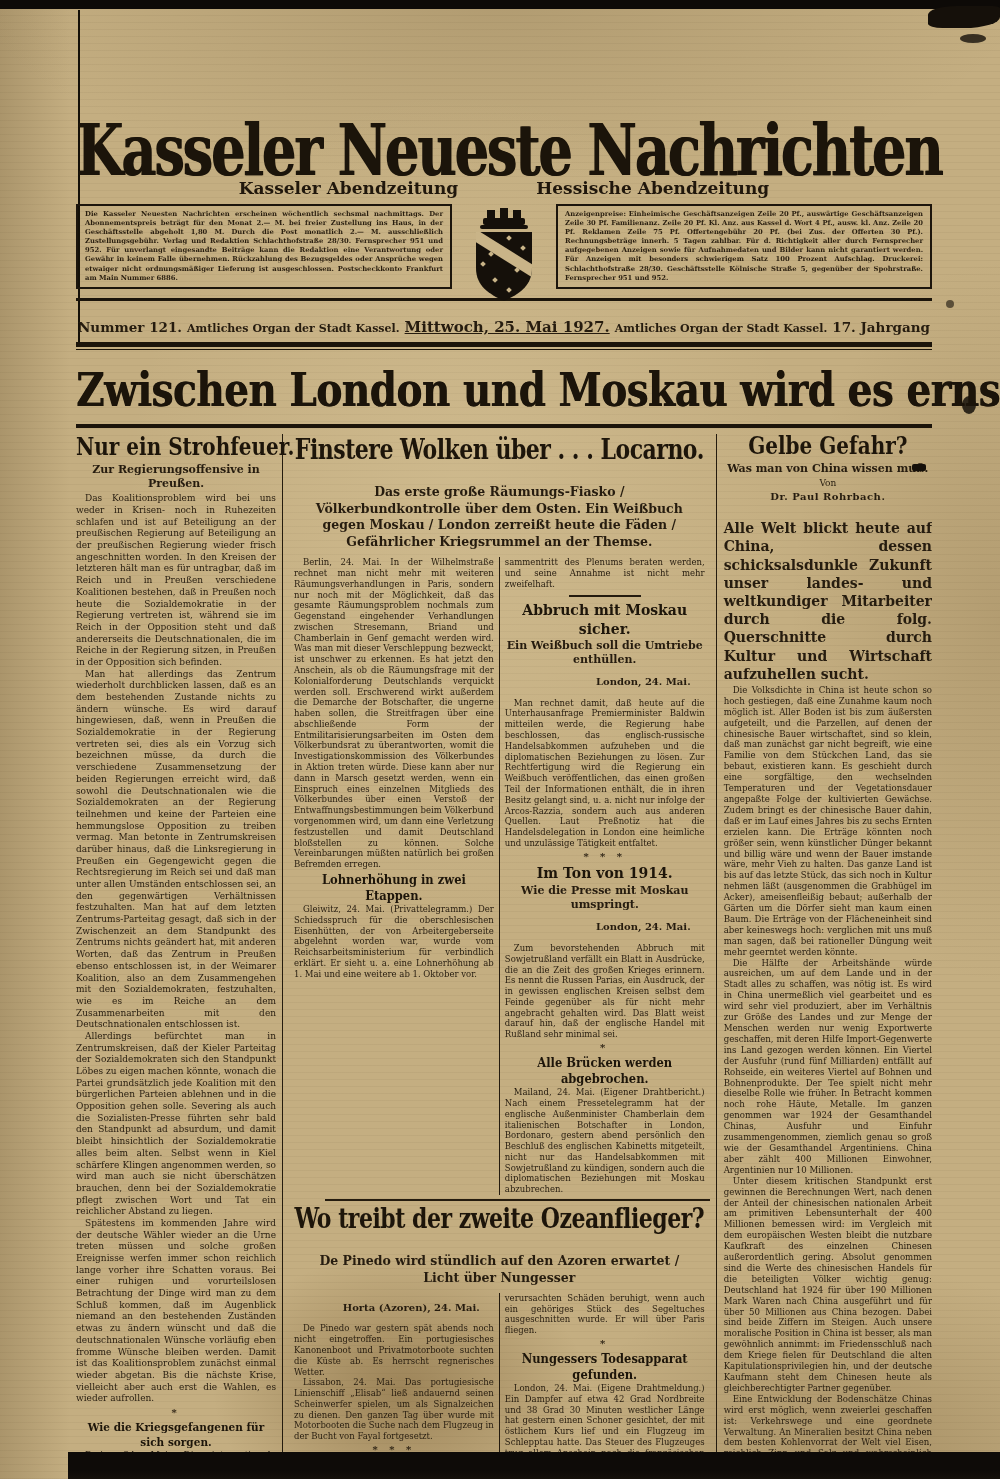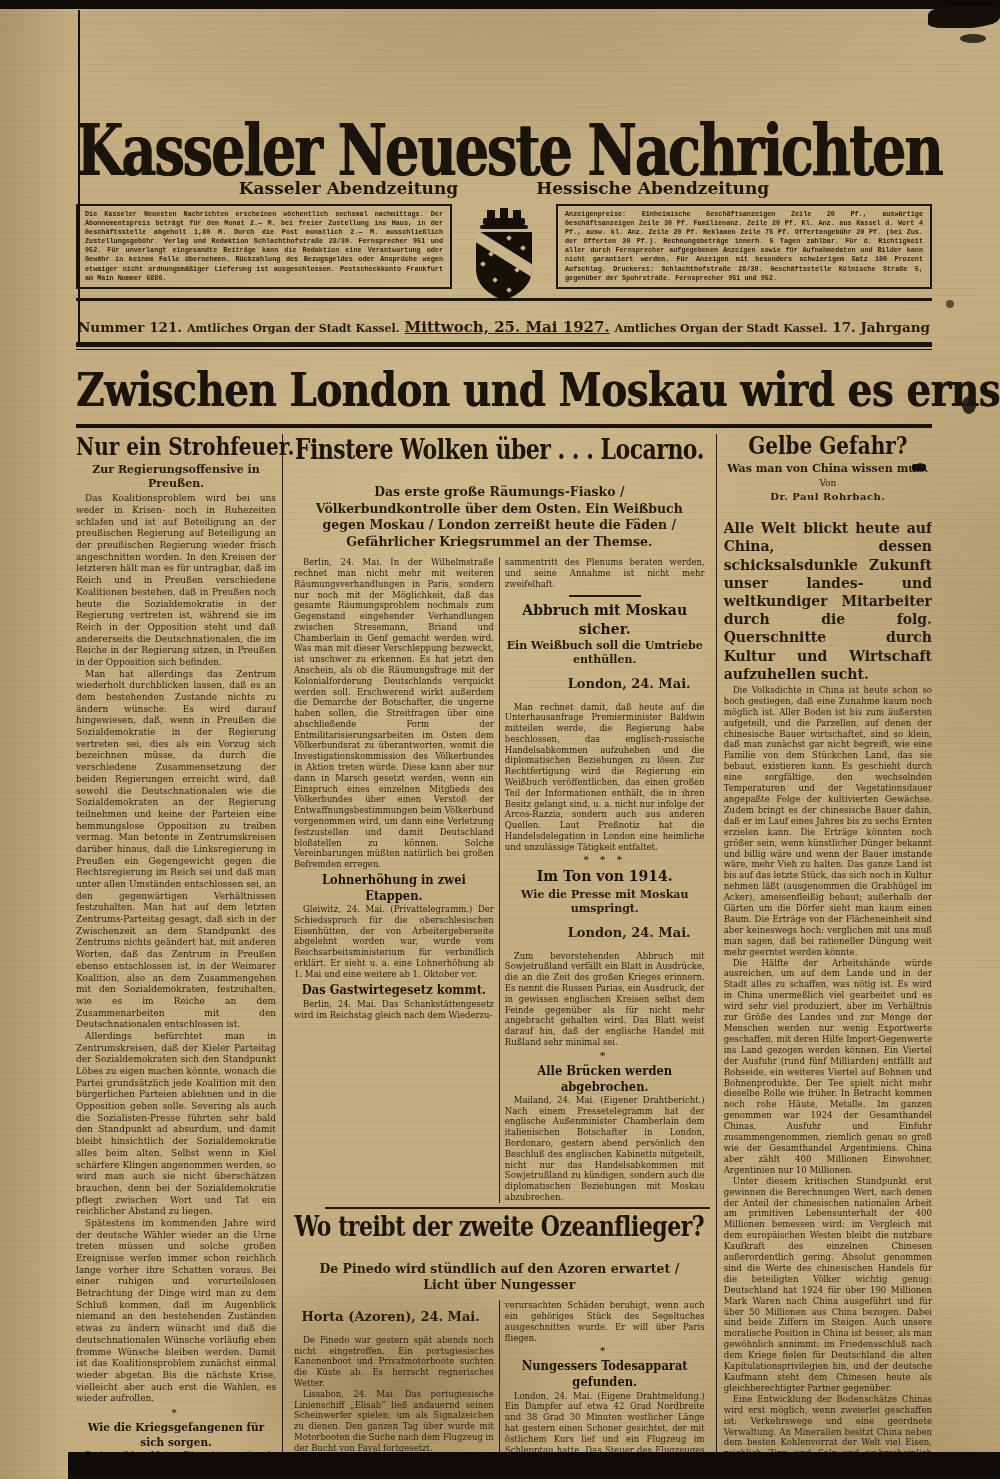--- a/index.html
+++ b/index.html
@@ -22,21 +22,21 @@
   .smudge{position:absolute;background:#15100a;border-radius:50%;}
   #content{position:absolute;left:76px;top:10px;width:856px;}
   
   .mast-title{margin:0;padding-top:74px;text-align:center;font-weight:700;font-size:54px;
     letter-spacing:-2px;transform:scaleY(1.32);transform-origin:top;color:#1b140a;
     text-shadow:1px 0 0 #1b140a;white-space:nowrap;}
   .editions{display:flex;justify-content:center;gap:78px;margin-top:30px;
     font-weight:700;font-size:17px;color:#20170c;}
   .imprints{display:flex;gap:104px;margin-top:6px;}
   .imprint{flex:1;border:2px solid #1c150c;padding:4px 7px;font-size:6.8px;line-height:1.34;
-    text-align:justify;font-weight:700;color:#2a1f10;font-family:Liberation Mono, monospace;}
+    text-align:justify;font-weight:700;color:#2a1f10;}
   #crest{position:absolute;left:50%;transform:translateX(-50%);top:196px;width:82px;height:110px;}
   
   .strip{margin-top:9px;border-top:3px solid #1b140a;}
   .strip-row{display:flex;justify-content:space-between;align-items:baseline;padding:17px 2px 6px;}
   .strip-row .num,.strip-row .vol{font-weight:700;font-size:13.5px;}
   .strip-row .organ{font-weight:700;font-size:11px;}
   .strip-row .date{font-weight:700;font-size:15px;text-decoration:underline;}
   .rule-thick{height:5px;background:#1b140a;}
   .rule-thin{height:1px;background:#1b140a;margin-top:2px;}
   
@@ -53,21 +53,21 @@
   p.intro{margin:2px 0;text-align:justify;font-weight:700;font-size:14px;line-height:1.3;text-indent:0;}
   .t{font-weight:700;text-align:center;color:#1d150a;margin:3px 0 2px;transform:scaleY(1.1);}
   .t-xl{font-size:22px;letter-spacing:-.5px;margin:2px 0 4px;transform:scaleY(1.25);white-space:nowrap;}
   .t-lg{font-size:20px;margin:0 0 3px;transform:scaleY(1.2);white-space:nowrap;}
   .t-md{font-size:14px;}
   .t-sm{font-size:11.5px;}
   .t-xs{font-size:10.5px;}
   .kicker{font-weight:700;text-align:center;font-size:11px;margin:1px 0 2px;}
   .byline{text-align:center;font-size:9px;margin:0;}
   .author{text-align:center;font-weight:700;font-size:10px;letter-spacing:.5px;margin:1px 0 16px;}
-  .dl{text-align:right;padding-right:14px;font-weight:700;font-size:13px;margin:9px 0;}
+  .dl{text-align:right;padding-right:14px;font-weight:700;font-size:10px;margin:9px 0;}
   .sep-star{text-align:center;font-weight:700;font-size:10px;line-height:1;margin:3px 0;letter-spacing:4px;}
   .sep-rule{width:72px;height:2px;background:#241b0e;margin:5px auto;}
   .subcols{display:flex;align-items:stretch;}
   .subcol{width:50%;padding:0 5px;}
   .subcol.first{border-right:1px solid #241b0e;}
   .sec-subhead{font-weight:700;text-align:center;font-size:12.5px;line-height:1.35;margin:20px 14px 6px;}
   .sec-rule{height:2px;background:#241b0e;margin:4px 0 4px 36px;}
   .fist{display:inline-block;position:absolute;right:6px;margin-top:2px;width:14px;height:7px;background:#15100a;border-radius:2px;}
 </style>
 </head>
@@ -157,24 +157,20 @@
           <div class="sec-subhead">Das erste große Räumungs-Fiasko / Völkerbundkontrolle über dem Osten. Ein Weißbuch gegen Moskau / London zerreißt heute die Fäden / Gefährlicher Kriegsrummel an der Themse.</div>
           <div class="subcols">
             <div class="subcol first">
               <div class="article">
                 <p class="para">Berlin, 24. Mai. In der Wilhelmstraße rechnet man nicht mehr mit weiteren Räumungsverhandlungen in Paris, sondern nur noch mit der Möglichkeit, daß das gesamte Räumungsproblem nochmals zum Gegenstand eingehender Verhandlungen zwischen Stresemann, Briand und Chamberlain in Genf gemacht werden wird. Was man mit dieser Verschleppung bezweckt, ist unschwer zu erkennen. Es hat jetzt den Anschein, als ob die Räumungsfrage mit der Kolonialforderung Deutschlands verquickt werden soll. Erschwerend wirkt außerdem die Demarche der Botschafter, die ungerne haben sollen, die Streitfragen über eine abschließende Form der Entmilitarisierungsarbeiten im Osten dem Völkerbundsrat zu überantworten, womit die Investigationskommission des Völkerbundes in Aktion treten würde. Diese kann aber nur dann in Marsch gesetzt werden, wenn ein Einspruch eines einzelnen Mitglieds des Völkerbundes über einen Verstoß der Entwaffnungsbestimmungen beim Völkerbund vorgenommen wird, um dann eine Verletzung festzustellen und damit Deutschland bloßstellen zu können. Solche Vereinbarungen müßten natürlich bei großen Befremden erregen.</p>
               </div>
               <div class="article">
                 <h3 class="t t-sm">Lohnerhöhung in zwei Etappen.</h3>
                 <p class="para">Gleiwitz, 24. Mai. (Privattelegramm.) Der Schiedsspruch für die oberschlesischen Eisenhütten, der von Arbeitergeberseite abgelehnt worden war, wurde vom Reichsarbeitsministerium für verbindlich erklärt. Er sieht u. a. eine Lohnerhöhung ab 1. Mai und eine weitere ab 1. Oktober vor.</p>
               </div>
-              <div class="article">
-                <h3 class="t t-sm">Das Gastwirtegesetz kommt.</h3>
-                <p class="para">Berlin, 24. Mai. Das Schankstättengesetz wird im Reichstag gleich nach dem Wiederzu-</p>
-              </div>
             </div>
             <div class="subcol">
               <div class="article">
                 <p class="para cont">sammentritt des Plenums beraten werden, und seine Annahme ist nicht mehr zweifelhaft.</p>
               </div>
               <div class="sep-rule"></div>
               <div class="article">
                 <h3 class="t t-md">Abbruch mit Moskau sicher.</h3>
                 <div class="kicker">Ein Weißbuch soll die Umtriebe enthüllen.</div>
                 <div class="dl">London, 24. Mai.</div>

